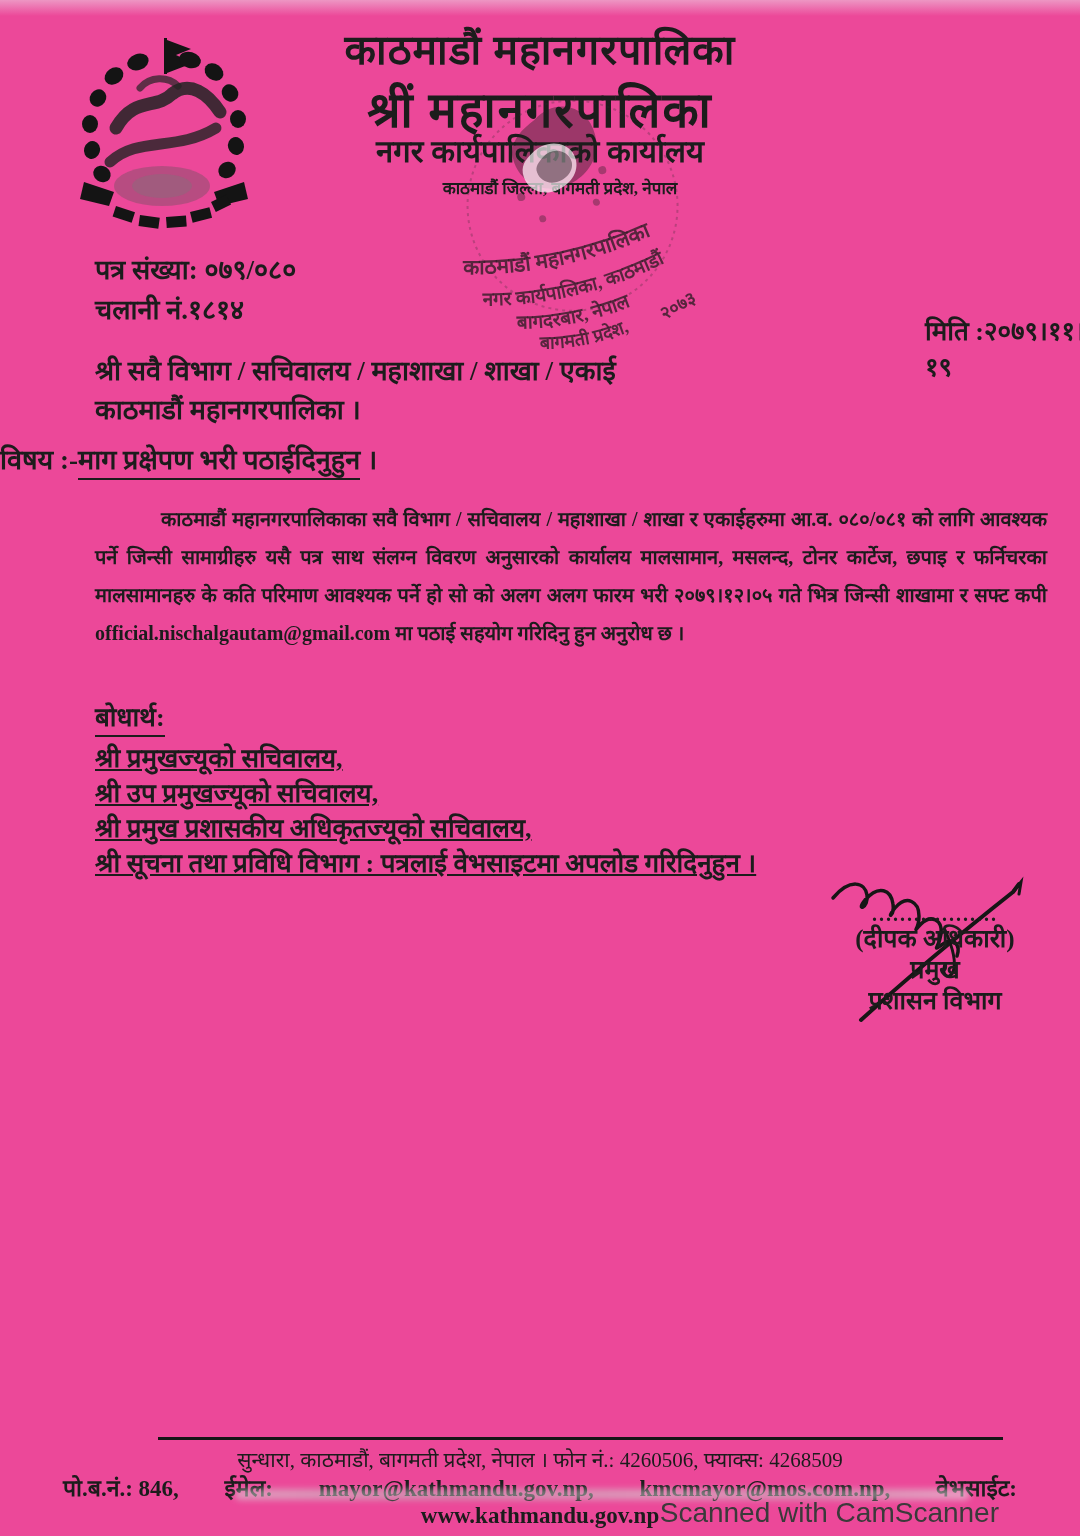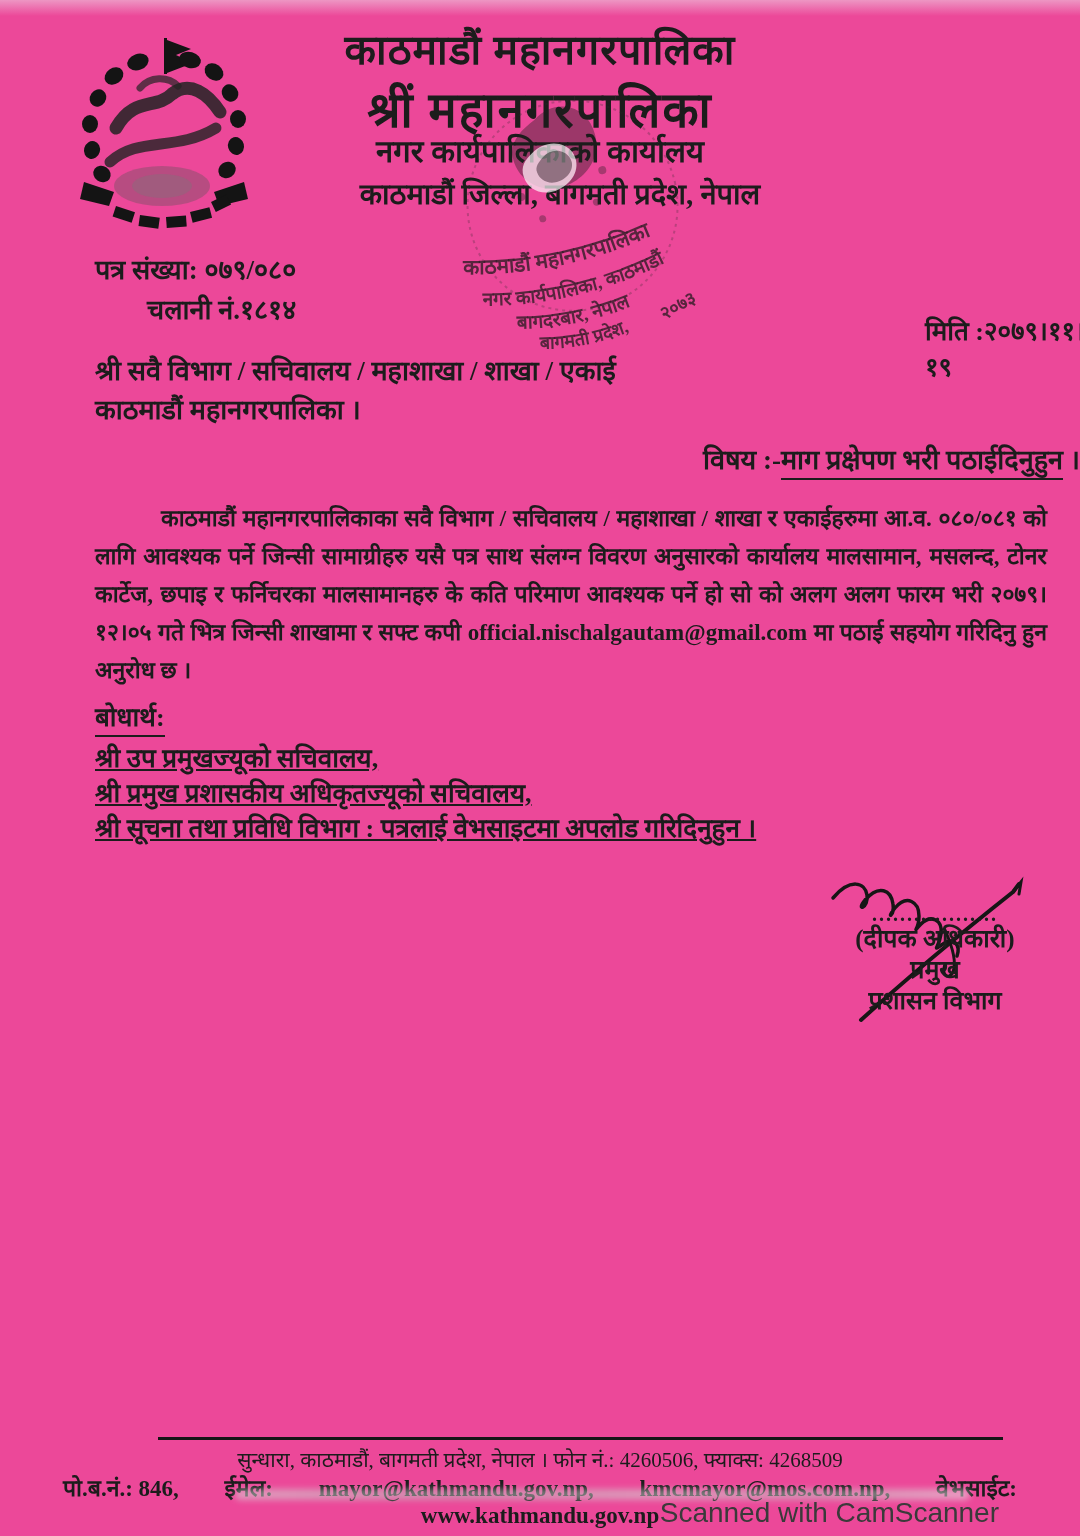--- a/index.html
+++ b/index.html
@@ -21,29 +21,29 @@
   }
   .abs{position:absolute;}
   
   .title-block{left:0;top:30px;width:1080px;text-align:center;line-height:1;}
   .muni-name{font-size:41px;font-weight:700;letter-spacing:1px;}
   .emblem-script{
     margin-top:16px;font-size:47px;font-weight:900;letter-spacing:2px;
     transform:scaleY(1.05);filter:blur(.2px);
   }
   .office-name{margin-top:2px;font-size:31px;font-weight:700;}
-  .addr-line{margin-top:13px;font-size:29px;font-weight:600;margin-left:40px;}
-  
-  .meta{left:95px;top:250px;font-size:27px;font-weight:700;line-height:40px;text-align:right;}
+  .addr-line{margin-top:13px;font-size:17px;font-weight:600;margin-left:40px;}
+  
+  .meta{left:95px;top:250px;font-size:27px;font-weight:700;line-height:40px;}
   .date{left:925px;top:312px;font-size:26px;font-weight:700;}
   .addressee{left:95px;top:352px;font-size:27px;font-weight:600;line-height:39px;}
-  .subject{left:0;top:440px;width:1080px;text-align:right;font-size:27px;font-weight:700;}
+  .subject{left:0;top:440px;width:1080px;text-align:left;font-size:27px;font-weight:700;}
   .subject .ul{border-bottom:2.5px solid #1c1c1c;padding-bottom:3px;}
   .body-par{
-    left:95px;top:500px;width:952px;font-size:23px;font-weight:600;
+    left:95px;top:500px;width:952px;font-size:20px;font-weight:600;
     line-height:38px;text-align:justify;text-indent:66px;
   }
   .cc{left:95px;top:700px;font-size:26px;font-weight:600;line-height:35px;text-decoration:underline;}
   .cc-head{display:inline-block;border-bottom:2.5px solid #1c1c1c;font-weight:700;margin-bottom:4px;}
   
   .sig{left:810px;top:905px;width:250px;text-align:center;font-size:25px;font-weight:600;line-height:31px;}
   .sig-dots{font-size:20px;letter-spacing:2px;line-height:18px;}
   .sig-svg{left:795px;top:860px;}
   
   .foot-rule{left:158px;top:1437px;width:845px;height:3px;background:#161616;}
@@ -152,20 +152,21 @@
   </div>
 
   <div class="abs subject">
     <span>विषय :-</span><span class="ul">माग प्रक्षेपण भरी पठाईदिनुहुन</span><span> ।</span>
   </div>
 
   <div class="abs body-par">काठमाडौं महानगरपालिकाका सवै विभाग / सचिवालय / महाशाखा / शाखा र एकाईहरुमा आ.व. ०८०/०८१ को लागि आवश्यक पर्ने जिन्सी सामाग्रीहरु यसै पत्र साथ संलग्न विवरण अनुसारको कार्यालय मालसामान, मसलन्द, टोनर कार्टेज, छपाइ र फर्निचरका मालसामानहरु के कति परिमाण आवश्यक पर्ने हो सो को अलग अलग फारम भरी २०७९।१२।०५ गते भित्र जिन्सी शाखामा र सफ्ट कपी official.nischalgautam@gmail.com मा पठाई सहयोग गरिदिनु हुन अनुरोध छ ।</div>
 
   <div class="abs cc">
     <div><span class="cc-head">बोधार्थ:</span></div>
+    <div>श्री प्रमुखज्यूको सचिवालय,</div>
     <div>श्री उप प्रमुखज्यूको सचिवालय,</div>
     <div>श्री प्रमुख प्रशासकीय अधिकृतज्यूको सचिवालय,</div>
     <div>श्री सूचना तथा प्रविधि विभाग : पत्रलाई वेभसाइटमा अपलोड गरिदिनुहुन ।</div>
   </div>
 
   <svg class="abs sig-svg" width="280" height="175" viewBox="0 0 280 175">
     <g fill="none" stroke="#161616" stroke-linecap="round">
       <path d="M38 38 C55 18 70 22 72 35 C74 48 60 52 70 40 C84 24 96 30 98 44 C100 56 90 60 100 48 C112 34 124 42 124 56 C124 70 116 74 126 64 C136 54 148 60 146 74 C144 88 136 92 148 84 C158 77 166 84 162 96" stroke-width="3.5"></path>
       <path d="M150 70 C158 88 162 102 158 112 C154 120 146 116 150 104" stroke-width="3"></path>
 

